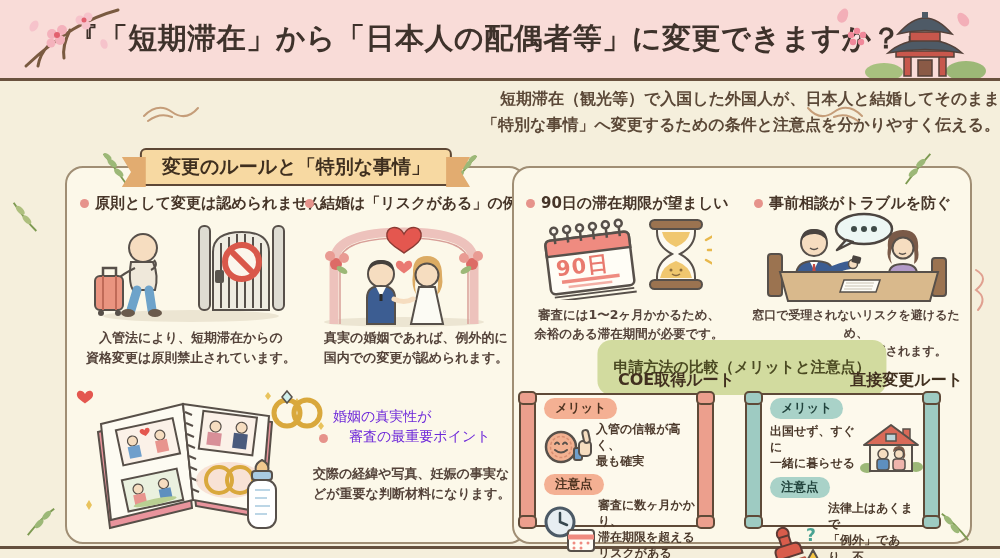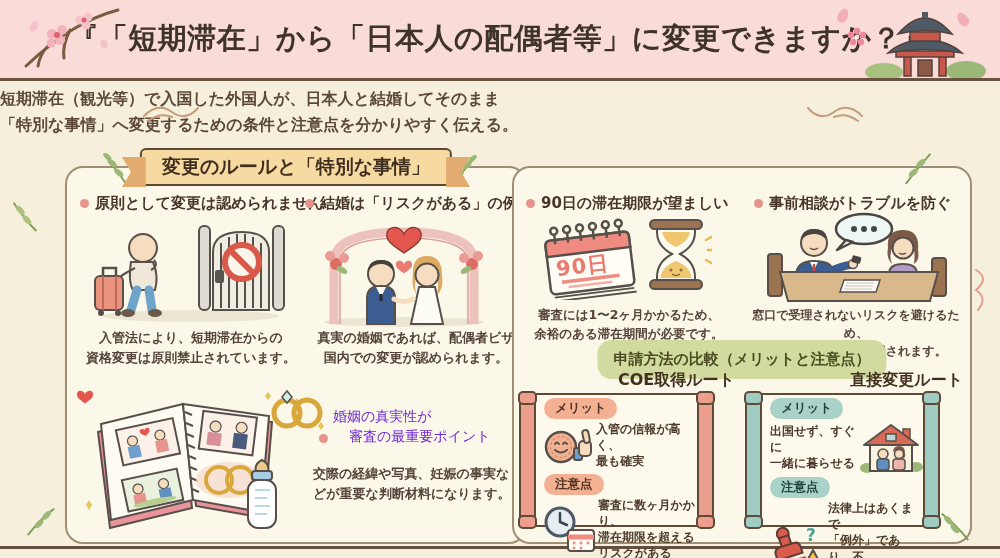--- a/index.html
+++ b/index.html
@@ -5,21 +5,21 @@
   html,body{margin:0;padding:0;}
   .page{position:relative;width:1000px;height:558px;overflow:hidden;background:#f5efdc;
     font-family:"DejaVu Sans","Liberation Sans",sans-serif;color:#4a3a2e;}
   
   .banner{position:absolute;left:0;top:0;width:1000px;height:78px;background:#f9dcd8;
     border-bottom:3px solid #6a523e;display:flex;align-items:center;justify-content:center;}
   .banner-title{font-size:29px;font-weight:700;color:#3e322b;letter-spacing:.5px;white-space:nowrap;}
   .deco{position:absolute;}
   .petal{position:absolute;width:10px;height:15px;background:#f3afb8;border-radius:50% 50% 50% 50%/62% 62% 38% 38%;}
   
-  .intro{position:absolute;left:0;top:86px;width:1000px;text-align:left;
+  .intro{position:absolute;left:0;top:86px;width:1000px;text-align:right;
     font-size:16px;line-height:1.6;font-weight:700;color:#5b4837;}
   
   .panel{position:absolute;top:166px;height:374px;background:#fcf8e9;border:2px solid #a08e74;border-radius:18px;}
   .panel-left{left:42px;width:458px;margin-left:23px;}
   .panel-right{left:512px;width:456px;}
   .ribbon{position:absolute;top:-20px;left:50%;transform:translateX(-50%);z-index:5;
     background:#f7d9a2;border:2.5px solid #5d4735;border-radius:6px;padding:4px 20px;
     font-size:19px;font-weight:800;color:#3f2f1f;white-space:nowrap;}
   .ribbon::before,.ribbon::after{content:"";position:absolute;top:7px;width:24px;height:30px;background:#e2ac70;z-index:-1;}
   .ribbon::before{left:-20px;clip-path:polygon(100% 0,100% 100%,0 100%,38% 50%,0 0);}
@@ -30,21 +30,21 @@
   .illus{position:absolute;}
   
   .auth-heading{position:absolute;left:252px;top:238px;font-size:14px;font-weight:400;color:#6d28d9;line-height:1.45;}
   .auth-heading .l1{margin-left:14px;}
   .auth-heading .row{display:flex;align-items:flex-start;gap:15px;}
   .auth-heading .bullet-dot{margin-top:8px;}
   .auth-body{position:absolute;left:246px;top:296px;width:212px;font-size:13px;line-height:1.5;
     font-weight:700;color:#54433a;white-space:pre-line;}
   
   .pill{position:absolute;top:172px;left:50%;transform:translateX(-50%);background:#d2db9f;
-    border-radius:14px;padding:10px 16px;font-size:15px;font-weight:800;color:#4b4a22;white-space:nowrap;}
+    border-radius:14px;padding:18px 16px;font-size:15px;font-weight:800;color:#4b4a22;white-space:nowrap;}
   .route-title{position:absolute;top:202px;width:215px;text-align:right;font-size:16px;font-weight:800;color:#41301f;}
   .scroll{position:absolute;top:220px;width:193px;height:144px;}
   .scroll-paper{position:absolute;left:8px;right:8px;top:5px;bottom:5px;background:#fdf9ec;
     border:2px solid #5f4a38;border-radius:4px;z-index:1;}
   .scroll-bar{position:absolute;top:9px;bottom:9px;width:13px;border:2px solid #5f4a38;border-radius:7px;z-index:2;}
   .scroll-bar.left{left:-1px;}  .scroll-bar.right{right:-1px;}
   .scroll-bar::before,.scroll-bar::after{content:"";position:absolute;left:-3px;width:15px;height:10px;
     background:inherit;border:2px solid #5f4a38;border-radius:5px;}
   .scroll-bar::before{top:-8px;} .scroll-bar::after{bottom:-8px;}
   .salmon .scroll-bar{background:#ec9f8d;} .teal .scroll-bar{background:#9ecbc2;}
@@ -178,21 +178,21 @@
       <circle cx="72" cy="62" r="13" fill="#f6ddc0" stroke="#57504a" stroke-width="2"></circle>
       <path d="M59 60 Q59 48 72 48 Q85 48 85 59 Q78 51 72 52 Q63 52 59 60 Z" fill="#45403c"></path>
       <path d="M58 112 V86 Q58 74 72 74 Q86 74 86 86 V112 Z" fill="#3c5d92" stroke="#57504a" stroke-width="2"></path>
       <path d="M67 75 L72 85 L77 75 Z" fill="#fdfdf6"></path>
         <rect x="70.5" y="82" width="3" height="7" fill="#2b2b2b"></rect>
       <path d="M104 62 Q103 44 118 44 Q133 44 133 63 Q135 77 128 83 Q131 63 125 57 Q112 53 110 58 Q104 66 107 82 Q102 74 104 62 Z" fill="#dcab63"></path>
       <circle cx="118" cy="63" r="11.5" fill="#f6ddc0" stroke="#57504a" stroke-width="2"></circle>
       <path d="M110 75 L126 75 L134 112 H102 Z" fill="#fcfbf4" stroke="#57504a" stroke-width="2"></path>
       <path d="M85 87 Q95 92 104 87" stroke="#f6ddc0" stroke-width="5" fill="none" stroke-linecap="round"></path>
     </svg>
-    <div class="caption" style="left:240px;top:160px;width:218px">真実の婚姻であれば、配偶者ビザ
+    <div class="caption" style="left:240px;top:160px;width:218px">真実の婚姻であれば、例外的に
 国内での変更が認められます。</div>
 
     <svg class="illus" style="left:6px;top:212px" width="232" height="158" viewBox="0 0 232 158">
       <path d="M12 14 C9.5 9 3 10 4 15.5 C4.5 19 10 21.5 12 23.5 C14 21.5 19.5 19 20 15.5 C21 10 14.5 9 12 14 Z" fill="#e4574f"></path>
       <polygon points="224,18 227,23 224,28 221,23" fill="#e9c35c"></polygon>
       <polygon points="16,120 19,125 16,130 13,125" fill="#e9c35c"></polygon>
       <path d="M25 52 L109 30 L119 128 L37 148 Z" fill="#e9949c" stroke="#574f48" stroke-width="2"></path>
       <path d="M113 30 L199 42 L191 138 L123 126 Z" fill="#e9949c" stroke="#574f48" stroke-width="2"></path>
       <path d="M28 44 L110 24 L120 120 L38 140 Z" fill="#fdfbf2" stroke="#574f48" stroke-width="2"></path>
       <path d="M110 24 L196 36 L188 132 L120 120 Z" fill="#fdfbf2" stroke="#574f48" stroke-width="2"></path>

